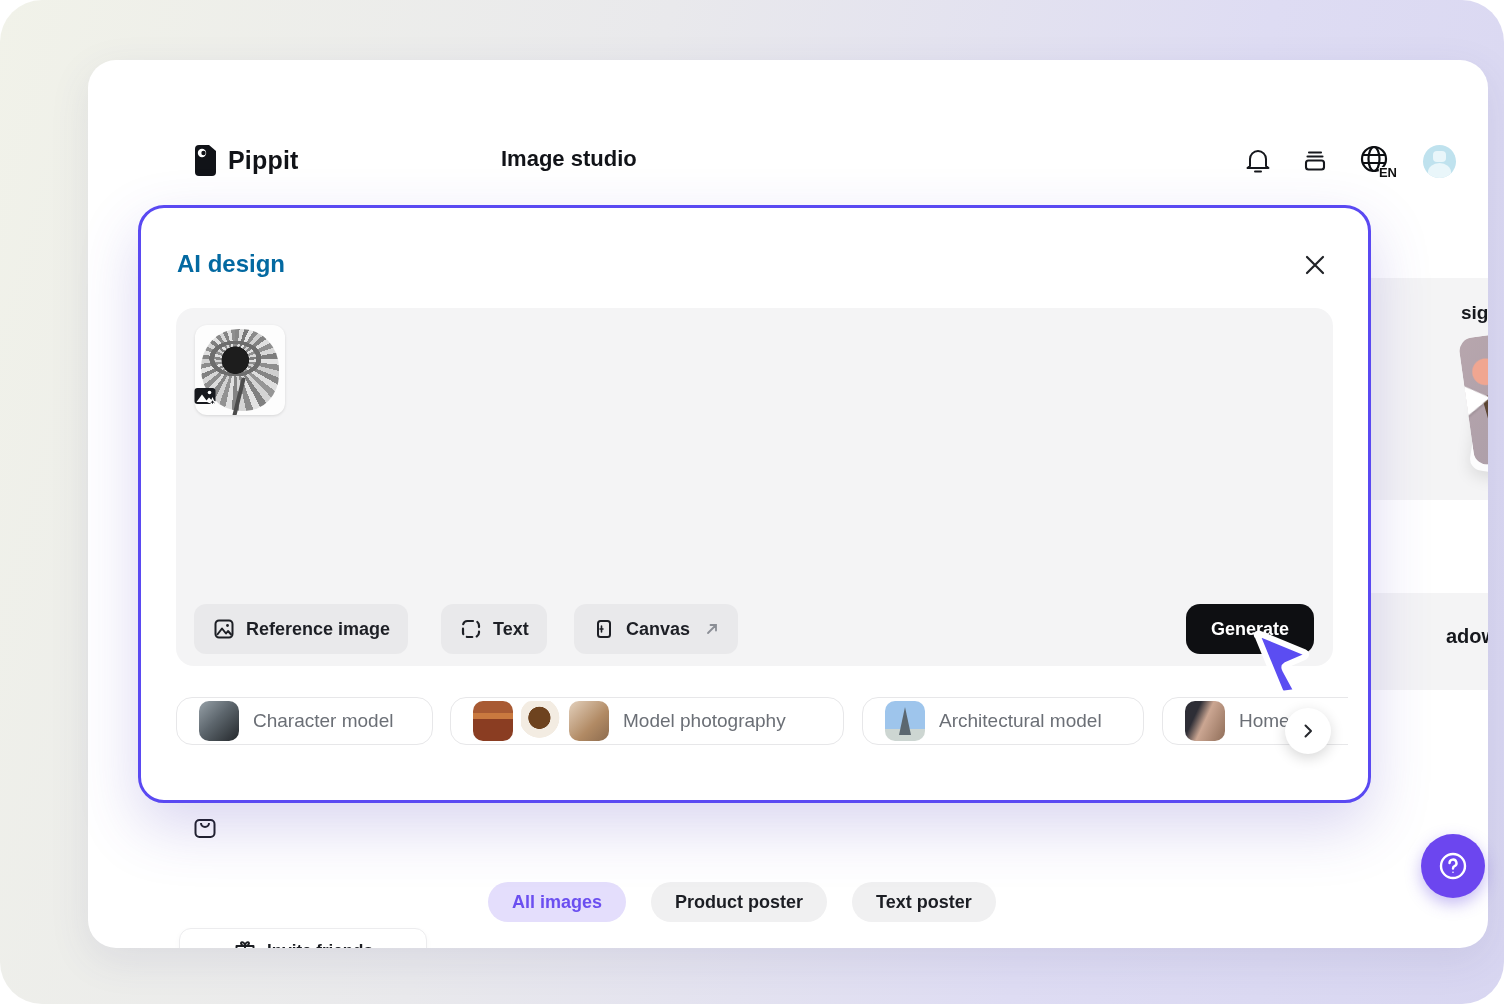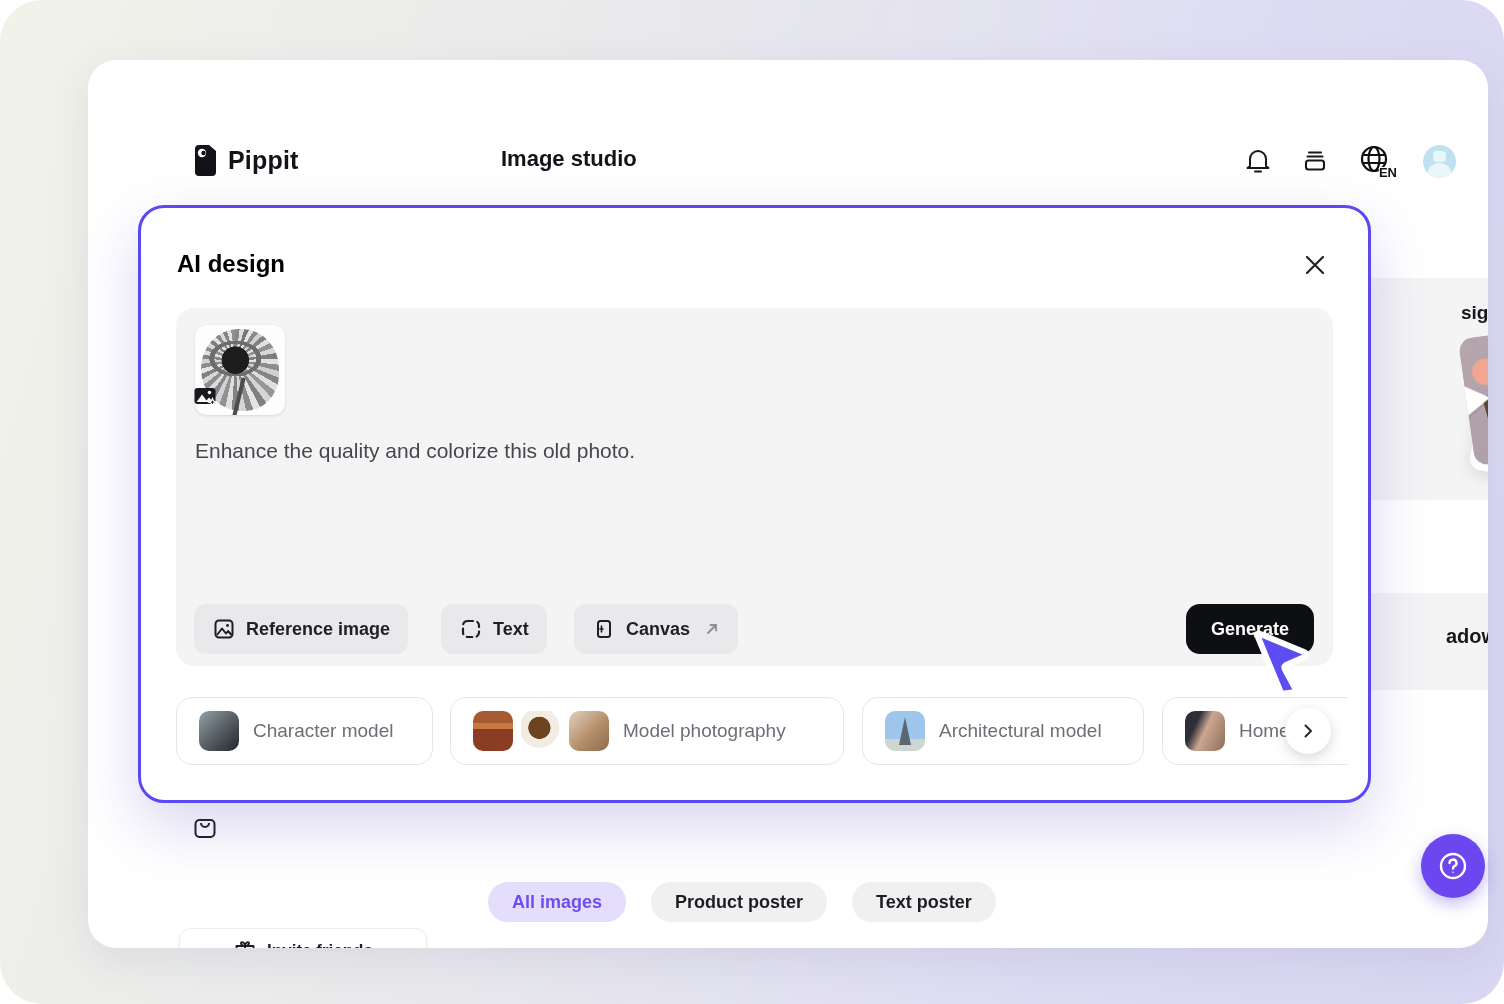--- a/index.html
+++ b/index.html
@@ -48,21 +48,21 @@
   .stack-photo .curl{position:absolute;left:-2px;top:46px;width:0;height:0;border-top:16px solid transparent;
                      border-bottom:16px solid transparent;border-left:26px solid #ffffff;filter:drop-shadow(1px 1px 1px rgba(0,0,0,.15));}
   
   .tabs{position:absolute;left:400px;top:822px;display:flex;gap:25px;}
   .tab{height:40px;border-radius:20px;display:flex;align-items:center;padding:0 24px;font-size:18px;font-weight:bold;}
   .tab.active{background:#e4defc;color:#6b4ff0;}
   .tab.plain{background:#f0f0f1;color:#1c1e24;}
   
   .modal{position:absolute;left:138px;top:205px;width:1227px;height:592px;background:#fff;border:3px solid #5a49f2;
          border-radius:26px;box-shadow:0 24px 60px rgba(85,70,190,.22);}
-  .modal-title{position:absolute;left:36px;top:42px;font-size:24px;font-weight:bold;color:#000000;}
+  .modal-title{position:absolute;left:36px;top:42px;font-size:24px;font-weight:bold;color:#0369a1;}
   .modal-close{position:absolute;right:40px;top:44px;width:26px;height:26px;cursor:pointer;}
   .prompt-box{position:absolute;left:35px;top:100px;width:1157px;height:358px;background:#f4f4f5;border-radius:18px;}
   .prompt-thumb{position:absolute;left:19px;top:17px;width:90px;height:90px;border-radius:12px;background:#fdfdfd;overflow:hidden;
       box-shadow:0 1px 3px rgba(0,0,0,.12);}
   .flower{position:absolute;left:6px;top:4px;width:78px;height:82px;
       background:
         radial-gradient(circle at 44% 38%,#1d1d1d 0 20%,transparent 21%),
         radial-gradient(ellipse 46% 30% at 44% 36%,transparent 58%,#6d6d6d 59% 72%,transparent 73%),
         conic-gradient(from 0deg at 44% 38%,#888 0 8deg,#ddd 8deg 16deg,#777 16deg 24deg,#e5e5e5 24deg 32deg,#8a8a8a 32deg 40deg,#d0d0d0 40deg 48deg,#828282 48deg 56deg,#e0e0e0 56deg 64deg,#909090 64deg 72deg,#d8d8d8 72deg 80deg,#7d7d7d 80deg 88deg,#e2e2e2 88deg 96deg,#8d8d8d 96deg 104deg,#cfcfcf 104deg 112deg,#858585 112deg 120deg,#dedede 120deg 128deg,#969696 128deg 136deg,#d4d4d4 136deg 144deg,#808080 144deg 152deg,#e3e3e3 152deg 160deg,#8b8b8b 160deg 168deg,#d6d6d6 168deg 176deg,#838383 176deg 184deg,#e0e0e0 184deg 192deg,#929292 192deg 200deg,#d2d2d2 200deg 208deg,#878787 208deg 216deg,#dcdcdc 216deg 224deg,#8e8e8e 224deg 232deg,#d7d7d7 232deg 240deg,#818181 240deg 248deg,#e4e4e4 248deg 256deg,#8c8c8c 256deg 264deg,#d3d3d3 264deg 272deg,#868686 272deg 280deg,#dfdfdf 280deg 288deg,#909090 288deg 296deg,#d5d5d5 296deg 304deg,#7f7f7f 304deg 312deg,#e1e1e1 312deg 320deg,#898989 320deg 328deg,#d8d8d8 328deg 336deg,#848484 336deg 344deg,#e2e2e2 344deg 352deg,#8f8f8f 352deg 360deg);
       border-radius:50% 50% 46% 54%;filter:blur(.4px);} 
@@ -71,21 +71,21 @@
   .pill-btn{position:absolute;top:296px;height:50px;background:#e9e9eb;border-radius:12px;display:flex;align-items:center;
             gap:10px;padding:0 18px;font-size:18px;font-weight:bold;color:#1d1f25;cursor:pointer;}
   .btn-ref{left:18px;}
   .btn-auto{left:265px;}
   .btn-canvas{left:398px;}
   .ext-arrow{margin-left:4px;}
   .generate-btn{position:absolute;right:19px;top:296px;width:128px;height:50px;background:#0e0f12;border-radius:14px;
                 color:#fff;font-size:18px;font-weight:bold;display:flex;align-items:center;justify-content:center;cursor:pointer;}
   
   .chips{position:absolute;left:35px;top:489px;width:1172px;height:70px;overflow:hidden;}
-  .chip{position:absolute;top:0;height:68px;background:#fff;border:1px solid #e7e7e9;border-radius:16px;
+  .chip{position:absolute;top:0;height:48px;background:#fff;border:1px solid #e7e7e9;border-radius:16px;
         display:flex;align-items:center;gap:14px;padding:0 22px;box-sizing:border-box;font-size:19px;color:#6b6f76;cursor:pointer;}
   .chip .thumbs{display:flex;gap:8px;}
   .thumb{width:40px;height:40px;border-radius:10px;flex:0 0 auto;}
   .t-char{background:linear-gradient(135deg,#97a1a8 0%,#5d666d 45%,#23272b 100%);}
   .t-store{background:linear-gradient(180deg,#a85a33 0 30%,#c9793f 30% 45%,#8a3d22 45% 100%);}
   .t-coffee{background:radial-gradient(circle at 46% 42%,#6e431f 0 34%,#f3ece2 36% 62%,#ffffff 64%);}
   .t-model{background:linear-gradient(135deg,#e3d0bc,#b18a64 60%,#8c6b4e);}
   .t-eiffel{background:linear-gradient(180deg,#9ec5ec 0 70%,#cdd6d2 70% 100%);position:relative;overflow:hidden;}
   .t-eiffel:after{content:"";position:absolute;left:14px;top:6px;width:0;height:0;border-left:6px solid transparent;
       border-right:6px solid transparent;border-bottom:28px solid #5b6770;}
@@ -261,21 +261,20 @@
       <svg width="26" height="26" viewBox="0 0 26 26" stroke="#202227" stroke-width="2.2" stroke-linecap="round">
         <path d="M5 5 L21 21 M21 5 L5 21"></path>
       </svg>
     </span>
 
     <div class="prompt-box">
       <div class="prompt-thumb">
         <div class="flower"></div>
         <div class="flower-stem"></div>
       </div>
-      <div class="prompt-text">Enhance the quality and colorize this old photo.</div>
 
       <div class="pill-btn btn-ref">
         <svg width="24" height="24" viewBox="0 0 24 24" fill="none" stroke="#1d1f25" stroke-width="2" stroke-linejoin="round">
           <rect x="3.5" y="3.5" width="17" height="17" rx="3.5"></rect>
           <path d="M5 18 L10 11.5 L14 16.5 L16 14 L19.5 18"></path>
           <circle cx="15.5" cy="8.5" r="1.4" fill="#1d1f25" stroke="none"></circle>
         </svg>
         <span>Reference image</span>
       </div>
 

